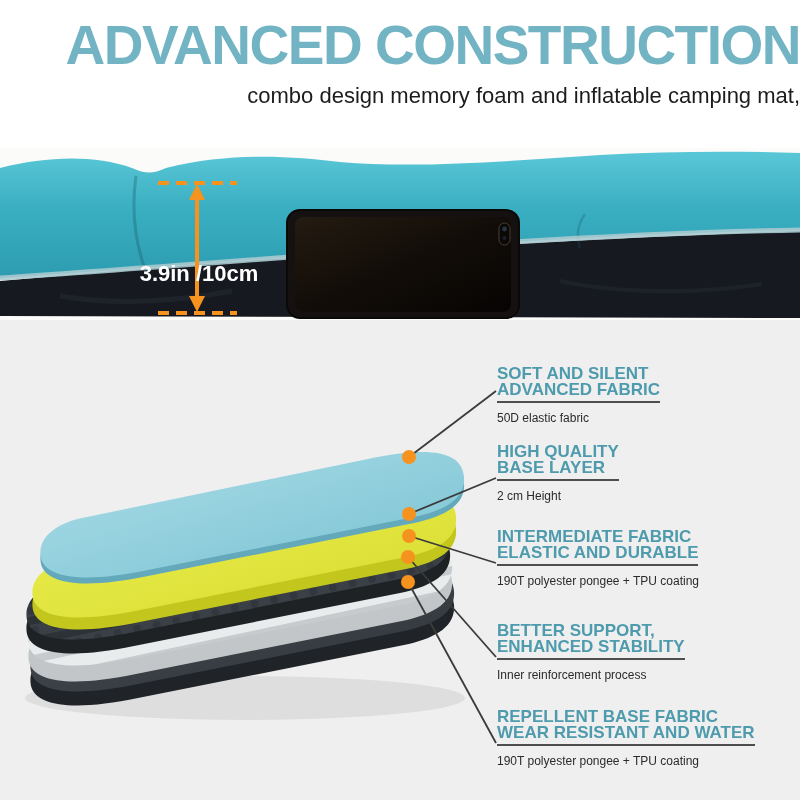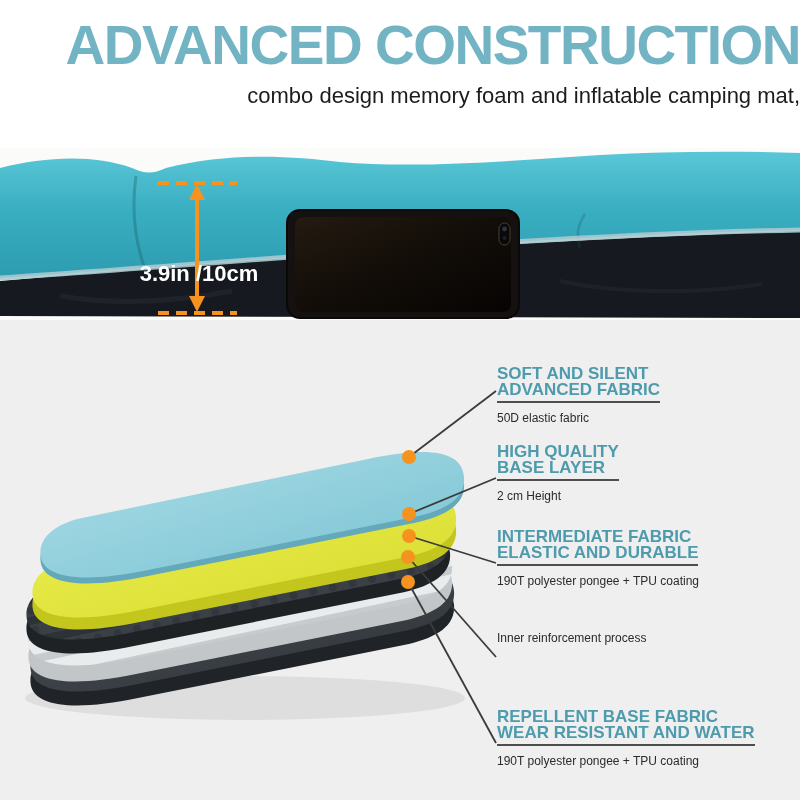--- a/index.html
+++ b/index.html
@@ -162,20 +162,24 @@
 
   <div class="callout c3">
     <div class="heading">
       <div>INTERMEDIATE FABRIC</div>
       <div>ELASTIC AND DURABLE</div>
     </div>
     <div class="desc">190T polyester pongee + TPU coating</div>
   </div>
 
   <div class="callout c4">
+    <div class="heading">
+      <div>BETTER SUPPORT,</div>
+      <div>ENHANCED STABILITY</div>
+    </div>
     <div class="desc">Inner reinforcement process</div>
   </div>
 
   <div class="callout c5">
     <div class="heading">
       <div>REPELLENT BASE FABRIC</div>
       <div>WEAR RESISTANT AND WATER</div>
     </div>
     <div class="desc">190T polyester pongee + TPU coating</div>
   </div>

